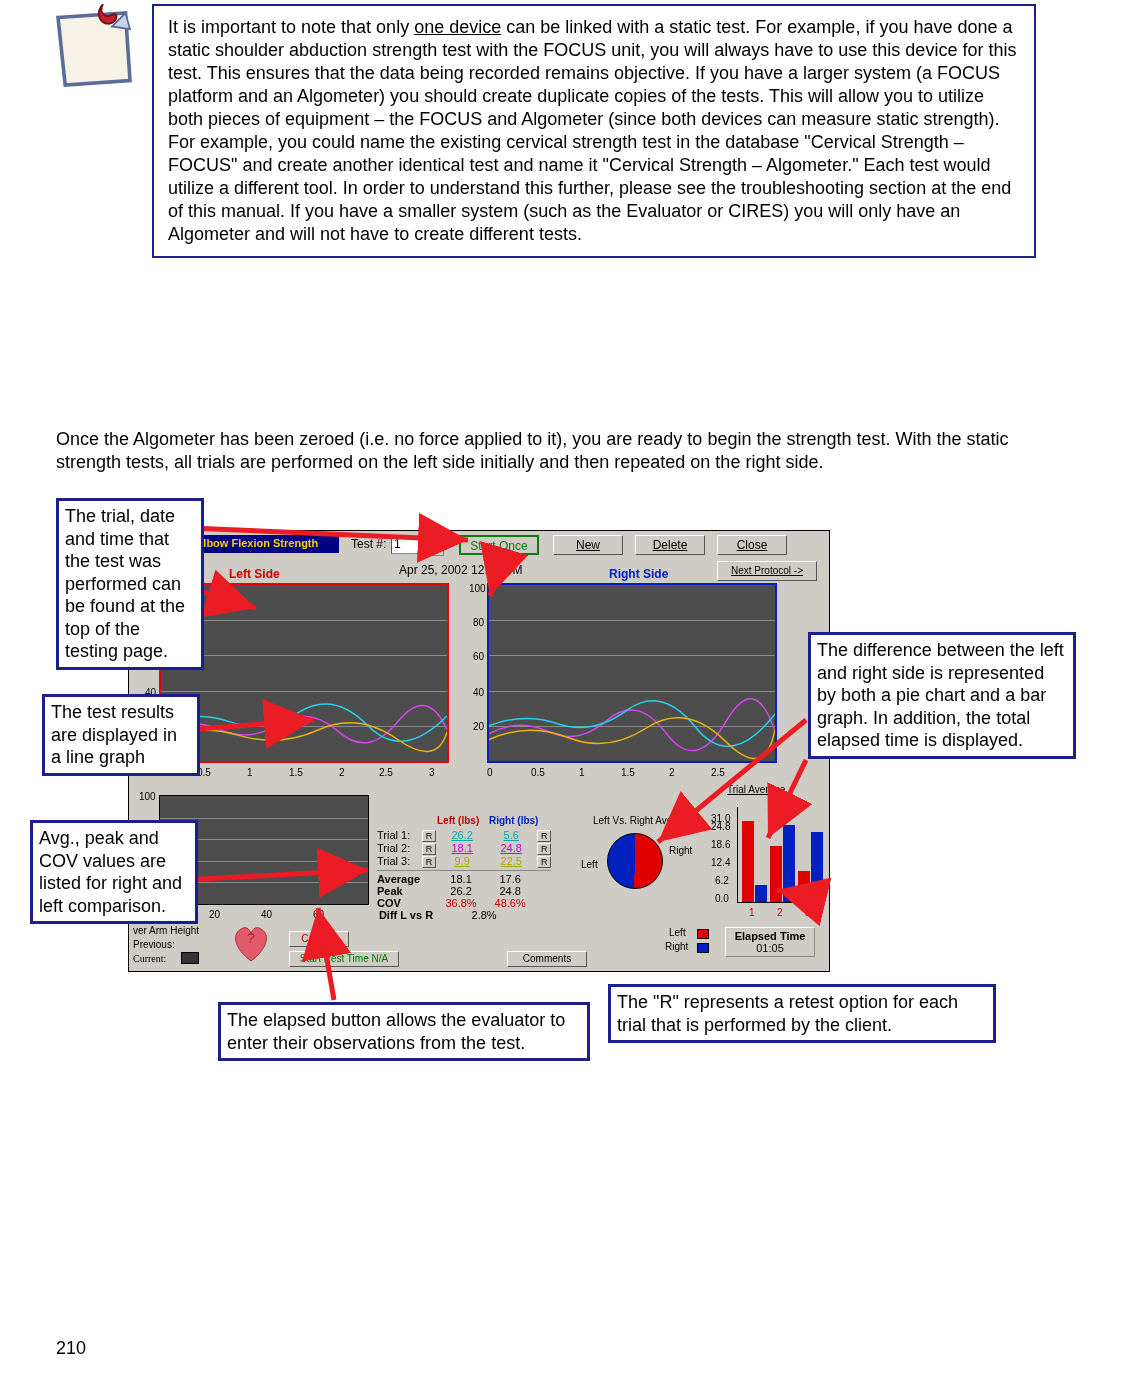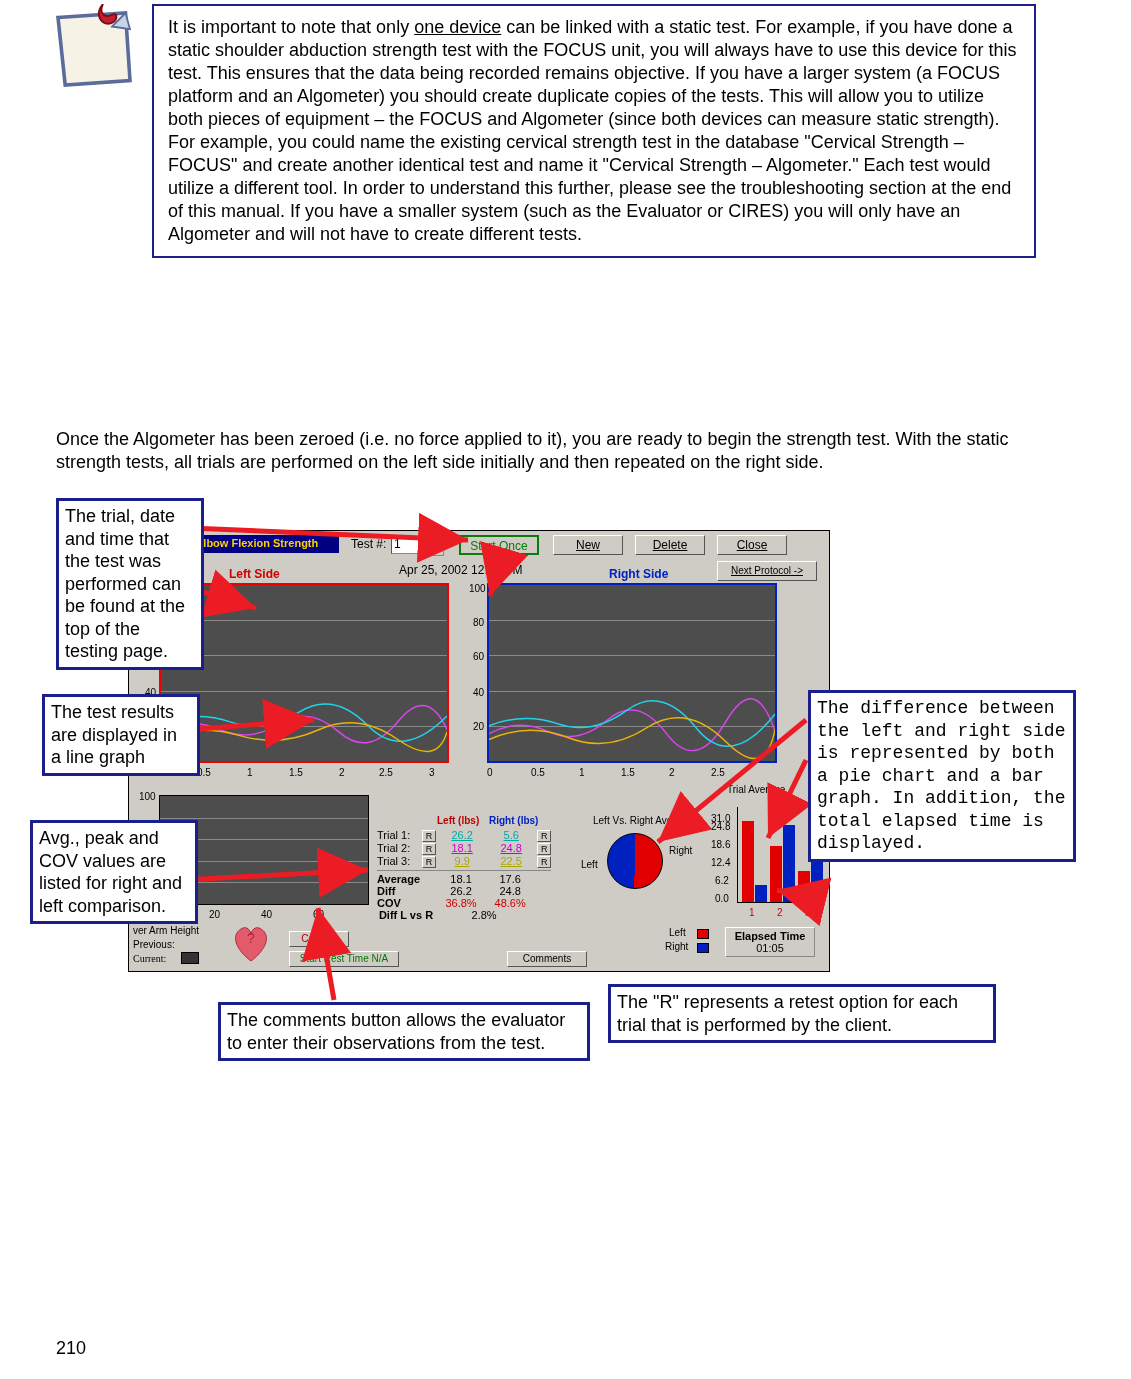--- a/index.html
+++ b/index.html
@@ -174,41 +174,41 @@
       <span class="cell" style="color:#aa0;text-decoration:underline">9.9</span>
       <span class="cell" style="color:#aa0;text-decoration:underline">22.5</span>
       <span class="rbtn">R</span>
     </div>
     <div style="border-top:1px solid #888;margin-top:2px;padding-top:2px">
       <span class="cell" style="width:58px;text-align:left;font-weight:bold">Average</span>
       <span class="cell">18.1</span>
       <span class="cell">17.6</span>
     </div>
     <div>
-      <span class="cell" style="width:58px;text-align:left;font-weight:bold">Diff</span>
+      <span class="cell" style="width:58px;text-align:left;font-weight:bold">Peak</span>
       <span class="cell">26.2</span>
       <span class="cell">24.8</span>
     </div>
     <div>
       <span class="cell" style="width:58px;text-align:left;font-weight:bold">COV</span>
       <span class="cell" style="color:#c00">36.8%</span>
       <span class="cell" style="color:#c00">48.6%</span>
     </div>
     <div>
       <span class="cell" style="width:58px;text-align:center;font-weight:bold">Diff L vs R</span>
       <span class="cell" style="width:92px">2.8%</span>
     </div>
   </div>
 
   <span class="pie-lbl" style="left:464px;top:284px;">Left Vs. Right Average</span>
   <div class="pie" style="left:478px;top:302px;background:conic-gradient(#e00000 0 182deg,#0020c0 182deg 360deg);border:1px solid #000;"></div>
   <span class="pie-lbl" style="left:452px;top:328px;">Left</span>
   <span class="pie-lbl" style="left:540px;top:314px;">Right</span>
 
-  <span class="pie-lbl" style="left:598px;top:253px;">Trial Average</span>
+  <span class="pie-lbl" style="left:598px;top:253px;text-decoration:underline;">Trial Average</span>
   <div class="bars-area" style="left:608px;top:276px;width:80px;height:96px;border-left:1px solid #000;border-bottom:1px solid #000;">
     <div class="bar" style="left:4px;height:81px;background:#e00000;"></div>
     <div class="bar" style="left:17px;height:17px;background:#0020c0;"></div>
     <div class="bar" style="left:32px;height:56px;background:#e00000;"></div>
     <div class="bar" style="left:45px;height:77px;background:#0020c0;"></div>
     <div class="bar" style="left:60px;height:31px;background:#e00000;"></div>
     <div class="bar" style="left:73px;height:70px;background:#0020c0;"></div>
   </div>
   <span class="axis-tick" style="left:582px;top:282px;">31.0</span>
   <span class="axis-tick" style="left:582px;top:290px;">24.8</span>
@@ -231,23 +231,23 @@
 
   <div class="small-btn" style="left:160px;top:400px;width:60px;color:#a00">Capture</div>
   <div class="small-btn" style="left:160px;top:420px;width:110px;color:#070">Start Rest Time N/A</div>
   <div class="small-btn" style="left:378px;top:420px;width:80px;">Comments</div>
 
 </div>
 
 <div class="callout" style="left:56px;top:498px;width:130px;">The trial, date and time that the test was performed can be found at the top of the testing page.</div>
 <div class="callout" style="left:42px;top:694px;width:140px;">The test results are displayed in a line graph</div>
 <div class="callout" style="left:30px;top:820px;width:150px;">Avg., peak and COV values are listed for right and left comparison.</div>
-<div class="callout" style="left:218px;top:1002px;width:354px;">The comments button allows the evaluator to enter their observations from the test.</div>
+<div class="callout" style="left:218px;top:1002px;width:354px;">The elapsed button allows the evaluator to enter their observations from the test.</div>
 <div class="callout" style="left:608px;top:984px;width:370px;">The "R" represents a retest option for each trial that is performed by the client.</div>
-<div class="callout" style="left:808px;top:690px;width:250px;font-family:Liberation Mono, monospace;">The difference between the left and right side is represented by both a pie chart and a bar graph.  In addition, the total elapsed time is displayed.</div>
+<div class="callout" style="left:808px;top:632px;width:250px;">The difference between the left and right side is represented by both a pie chart and a bar graph.  In addition, the total elapsed time is displayed.</div>
 
 <svg class="arrow-svg" style="left:0;top:0;width:1131px;height:1100px;">
   <defs>
       <marker id="ah" markerWidth="12" markerHeight="12" refX="10" refY="5" orient="auto">
         <path d="M0 0 L10 5 L0 10 Z" fill="#ec1c24"></path>
       </marker>
     </defs>
 
   <line x1="190" y1="528" x2="468" y2="540" stroke="#ec1c24" stroke-width="5" marker-end="url(#ah)"></line>
 

